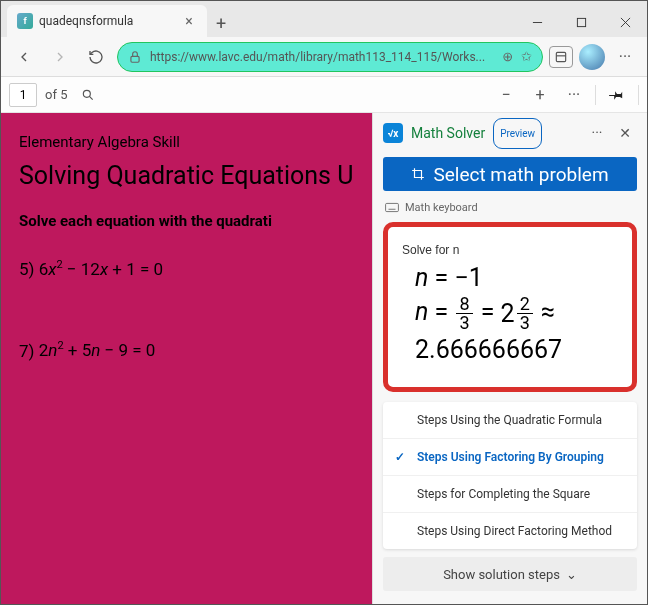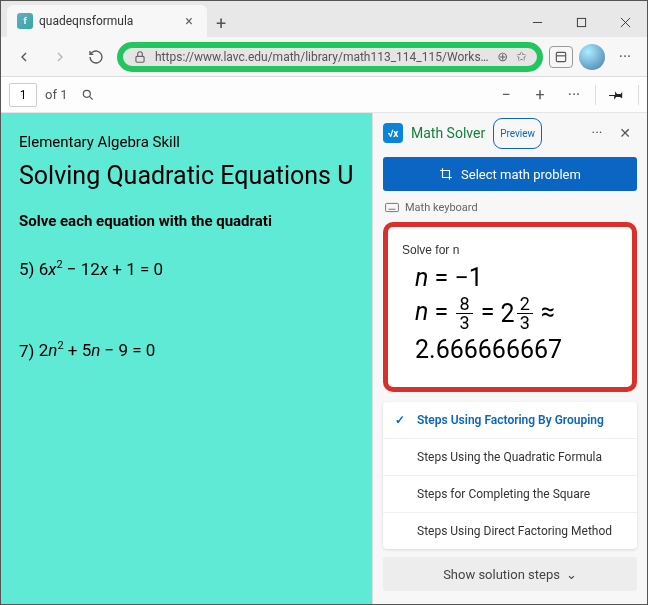--- a/index.html
+++ b/index.html
@@ -12,55 +12,55 @@
   .tab .tab-title { flex: 1; white-space: nowrap; overflow: hidden; text-overflow: ellipsis; }
   .tab .close { width: 16px; height: 16px; display: flex; align-items: center; justify-content: center; color: #666; font-size: 14px; }
   .newtab { width: 28px; height: 28px; display: flex; align-items: center; justify-content: center; color: #555; font-size: 18px; }
   .win-controls { margin-left: auto; display: flex; }
   .win-btn { width: 44px; height: 30px; display: flex; align-items: center; justify-content: center; color: #333; font-size: 12px; }
 
   
   .addrbar { height: 40px; background: #f7f7f7; display: flex; align-items: center; padding: 0 8px; gap: 6px; border-bottom: 1px solid #ddd; }
   .nav-btn { width: 30px; height: 30px; display:flex;align-items:center;justify-content:center; color:#555; border-radius:4px; }
   .nav-btn svg { width:16px; height:16px; }
-  .urlbox { flex: 1; height: 30px; background: #e5e5e5; border: 6px solid #22c55e; border-radius: 15px; display: flex; align-items: center; padding: 0 10px; gap: 8px; font-size: 12px; color: #555; white-space: nowrap; overflow:hidden;}
+  .urlbox { flex: 1; height: 30px; background: #5eead4; border: 1px solid #22c55e; border-radius: 15px; display: flex; align-items: center; padding: 0 10px; gap: 8px; font-size: 12px; color: #555; white-space: nowrap; overflow:hidden;}
   .urlbox .lock { width:14px; height:14px; color:#666; }
   .urlbox .urltext { flex:1; overflow:hidden; text-overflow:ellipsis; }
   .rb { width:28px; height:28px; display:flex;align-items:center;justify-content:center; color:#555; border-radius:4px;}
   .rb.framed { border:1px solid #999; border-radius:4px; width:24px;height:22px;}
   .avatar { width:26px;height:26px;border-radius:50%; background: radial-gradient(circle at 35% 30%, #aef, #47a); }
 
   
   .pdfbar { height: 36px; background:#fdfdfd; border-bottom:1px solid #e5e5e5; display:flex; align-items:center; padding:0 8px; gap:8px; font-size:13px; color:#555;}
   .page-input { width:28px; height:24px; border:1px solid #ccc; border-radius:2px; text-align:center; font-size:12px;}
   .pdfbar .sp { flex:1; }
   .pdf-ico { width:26px;height:26px; display:flex;align-items:center;justify-content:center; color:#555; font-size:16px;}
   .pin { color:#222; }
   .divider { width:1px; height:20px; background:#ddd; }
 
   
   .content-row { display:flex; height: calc(605px - 36px - 40px - 36px); }
-  .doc-area { flex:1; background:#5eead4; padding: 20px 18px; overflow:hidden; font-family: "Times New Roman", Times, serif; color:#000; }
+  .doc-area { flex:1; background:#be185d; padding: 20px 18px; overflow:hidden; font-family: "Times New Roman", Times, serif; color:#000; }
   .doc-area .skill { font-size:15px; margin-bottom:10px; }
   .doc-area h1 { font-size:25px; font-weight:400; margin-bottom:22px; white-space:nowrap; }
   .doc-area .instr { font-size:15px; font-weight:bold; margin-bottom:28px; white-space:nowrap;}
   .prob { font-size:17px; margin-bottom:60px; font-family:"Times New Roman",serif; }
   .prob sup { font-size:11px; vertical-align: super; }
   .prob .it { font-style:italic; }
 
   
   .sidepane { width:275px; background:#f7f7f7; border-left:1px solid #ddd; display:flex; flex-direction:column; }
   .sp-head { height:40px; display:flex; align-items:center; padding:0 10px; gap:8px; }
   .sp-logo { width:20px;height:20px; background:#0a84d8; border-radius:4px; color:#fff; display:flex;align-items:center;justify-content:center;font-size:10px;font-weight:bold;}
   .sp-title { font-size:14px; font-weight:400; color:#15803d; }
   .preview-badge { font-size:10px; color:#0a66c2; border:1px solid #0a66c2; border-radius:9px; padding:9px 6px; }
   .sp-head-actions { margin-left:auto; display:flex; gap:4px;}
   .sp-x { width:24px;height:24px; display:flex;align-items:center;justify-content:center; color:#555; font-size:14px;}
 
-  .select-btn { margin:4px 10px 10px; height:34px; background:#0a66c2; color:#fff; border-radius:3px; display:flex; align-items:center; justify-content:center; gap:8px; font-size:13px;}
+  .select-btn { margin:4px 10px 10px; height:34px; background:#0a66c2; color:#fff; border-radius:3px; display:flex; align-items:center; justify-content:center; gap:8px; font-size:19px;}
   .select-btn svg { width:14px; height:14px; }
 
   .math-input { margin:0 10px 8px; height:36px; background:#fff; border:1px solid #0a66c2; border-radius:3px; display:flex; align-items:center; padding:0 8px; }
   .math-input .expr { flex:1; font-family:"Times New Roman",serif; font-size:15px; color:#222; font-style:italic;}
   .math-input .expr sup{font-size:10px;font-style:normal;vertical-align:super;}
   .math-input .expr .up{font-style:normal;}
   .math-input .caret { width:1px; height:18px; background:#0a66c2; margin-left:2px; display:inline-block; vertical-align:middle;}
   .send { color:#0a66c2; }
   .send svg{width:16px;height:16px;}
 
@@ -145,21 +145,21 @@
         <rect x="4" y="4" width="16" height="16" rx="2"></rect>
         <line x1="4" y1="10" x2="20" y2="10"></line>
       </svg>
     </div>
   <div class="avatar"></div>
   <div class="rb">···</div>
 </div>
 
 <div class="pdfbar">
   <input class="page-input" value="1" style="">
-  <span>of 1</span>
+  <span>of 5</span>
   <span class="pdf-ico">
       <svg width="14" height="14" viewBox="0 0 24 24" fill="none" stroke="currentColor" stroke-width="2">
         <circle cx="10" cy="10" r="6"></circle>
         <line x1="20" y1="20" x2="14.5" y2="14.5"></line>
       </svg>
     </span>
   <span class="sp"></span>
   <span class="pdf-ico">−</span>
   <span class="pdf-ico">+</span>
   <span class="pdf-ico">···</span>
@@ -219,22 +219,22 @@
         <span>n</span> <span class="up">=</span>
         <span class="frac"><span class="n">8</span><span class="d">3</span></span>
         <span class="up"> = </span>
         <span class="mixed"><span class="whole up">2</span><span class="frac"><span class="n">2</span><span class="d">3</span></span></span>
         <span class="up"> ≈ </span>
       </div>
       <div class="line up" style="font-style:normal">2.666666667</div>
     </div>
 
     <div class="methods-card">
+      <div class="method">Steps Using the Quadratic Formula</div>
       <div class="method active">Steps Using Factoring By Grouping</div>
-      <div class="method">Steps Using the Quadratic Formula</div>
       <div class="method">Steps for Completing the Square</div>
       <div class="method">Steps Using Direct Factoring Method</div>
     </div>
 
     <div class="show-steps">
       <span>Show solution steps</span>
       <span>⌄</span>
     </div>
   </div>
 </div>

